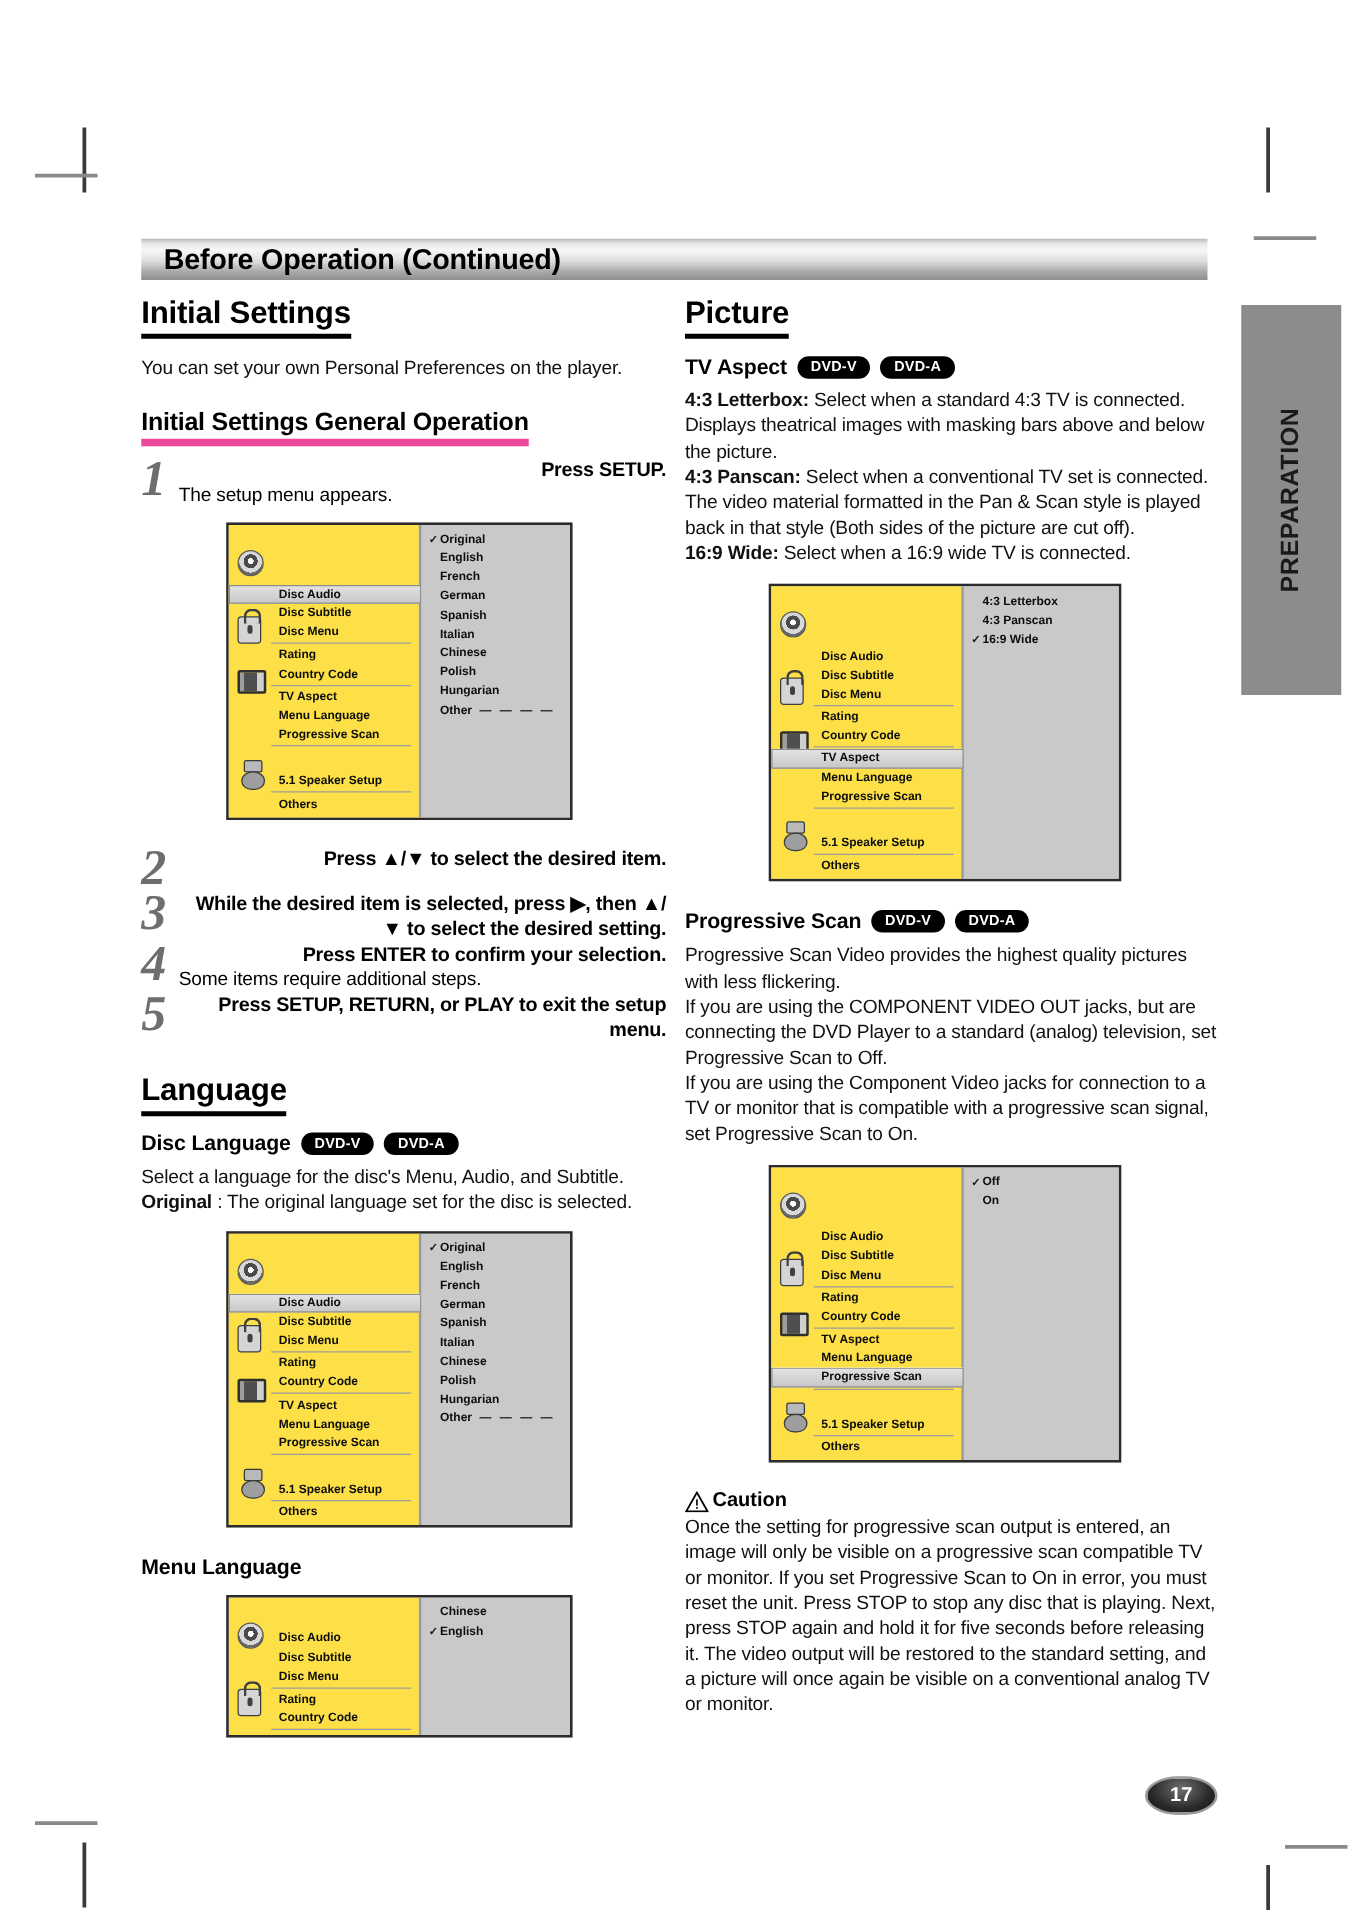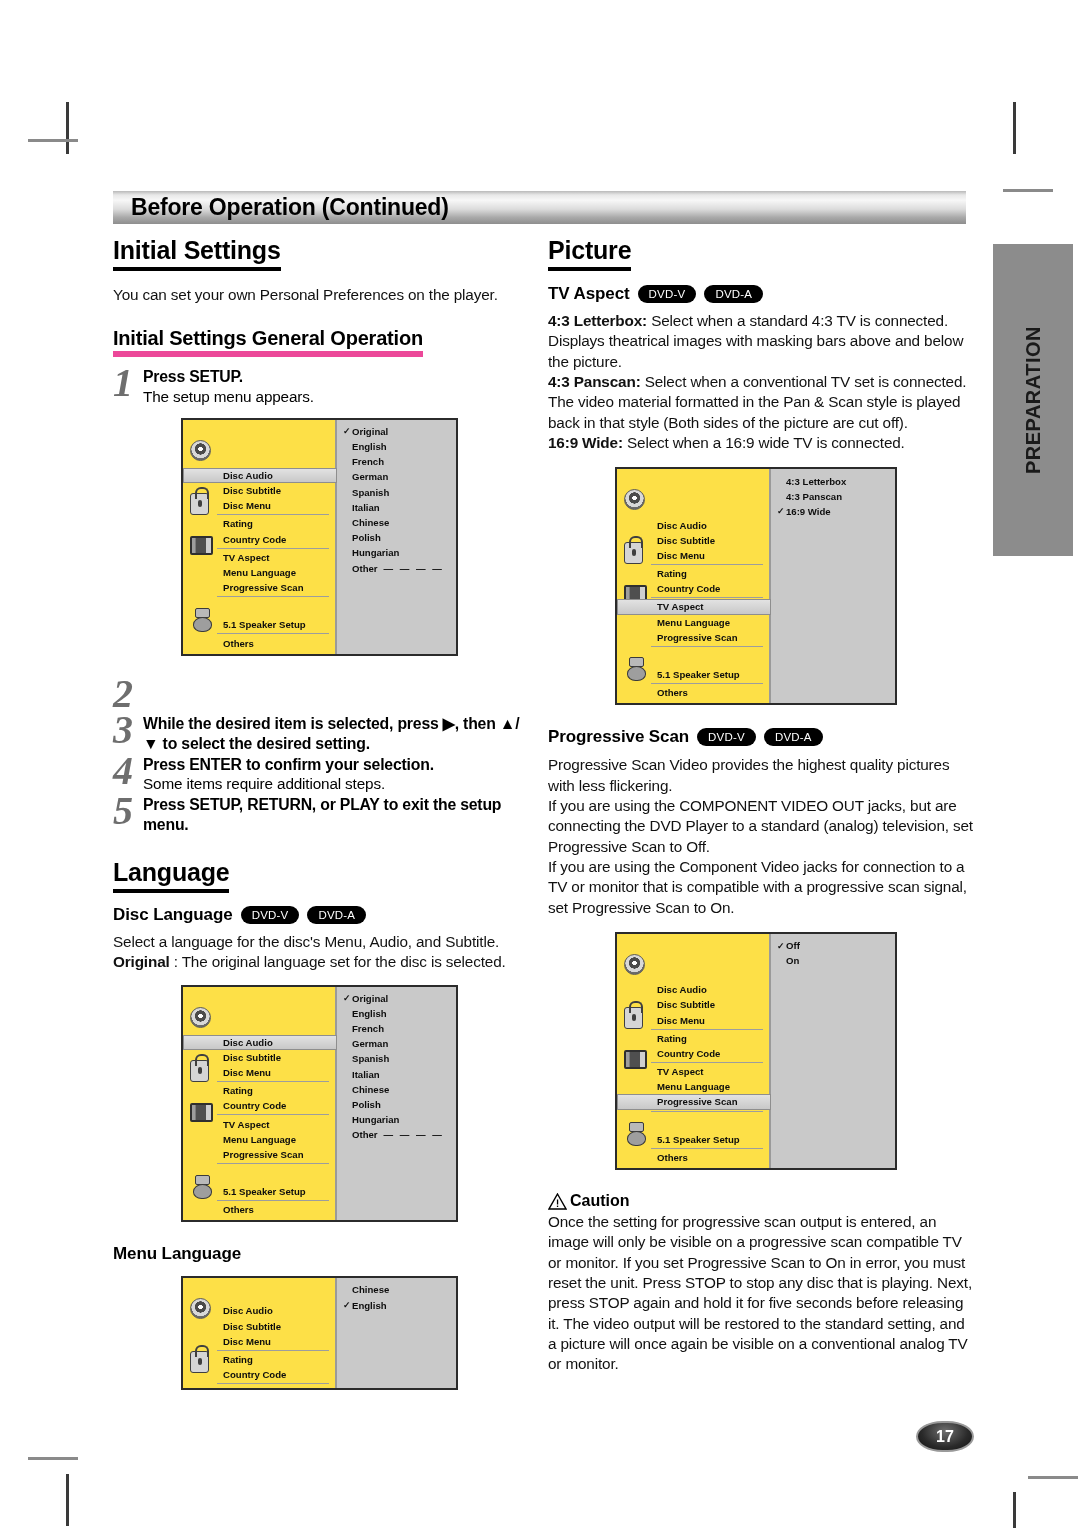--- a/index.html
+++ b/index.html
@@ -115,21 +115,21 @@
     letter-spacing: -0.15px;
   }
   p.body b { font-weight: bold; }
 
   
   .badge {
     display: inline-block;
     background: #000;
     color: #fff;
     font-size: 11.5px;
-    font-weight: normal;
+    font-weight: bold;
     padding: 3px 11px 3px 11px;
     border-radius: 11px;
     letter-spacing: 0.2px;
     vertical-align: middle;
   }
 
   
   .steps { margin-top: 4px; }
   .step {
     display: flex;
@@ -147,20 +147,21 @@
     line-height: 0.92;
     text-align: left;
     margin-top: -2px;
   }
   .step-txt { flex: 1; }
   .step-head {
     font-size: 15.8px;
     font-weight: bold;
     line-height: 1.22;
     letter-spacing: -0.2px;
+    text-align: right;
   }
   .step-sub {
     font-size: 15.3px;
     line-height: 1.25;
     letter-spacing: -0.15px;
   }
 
   
   .osd {
     border: 2px solid #2b2b2b;
@@ -419,20 +420,21 @@
             <span class="osd-dashes">— — — —</span>
           </div>
       </div>
     </div>
 
     
     <div class="steps" style="margin-top:22px">
       <div class="step">
         <div class="step-num">2</div>
         <div class="step-txt">
+          <div class="step-head">Press ▲/▼ to select the desired item.</div>
         </div>
       </div>
       <div class="step">
         <div class="step-num">3</div>
         <div class="step-txt">
           <div class="step-head">While the desired item is selected, press ▶, then ▲/▼ to select the desired setting.</div>
         </div>
       </div>
       <div class="step">
         <div class="step-num">4</div>

